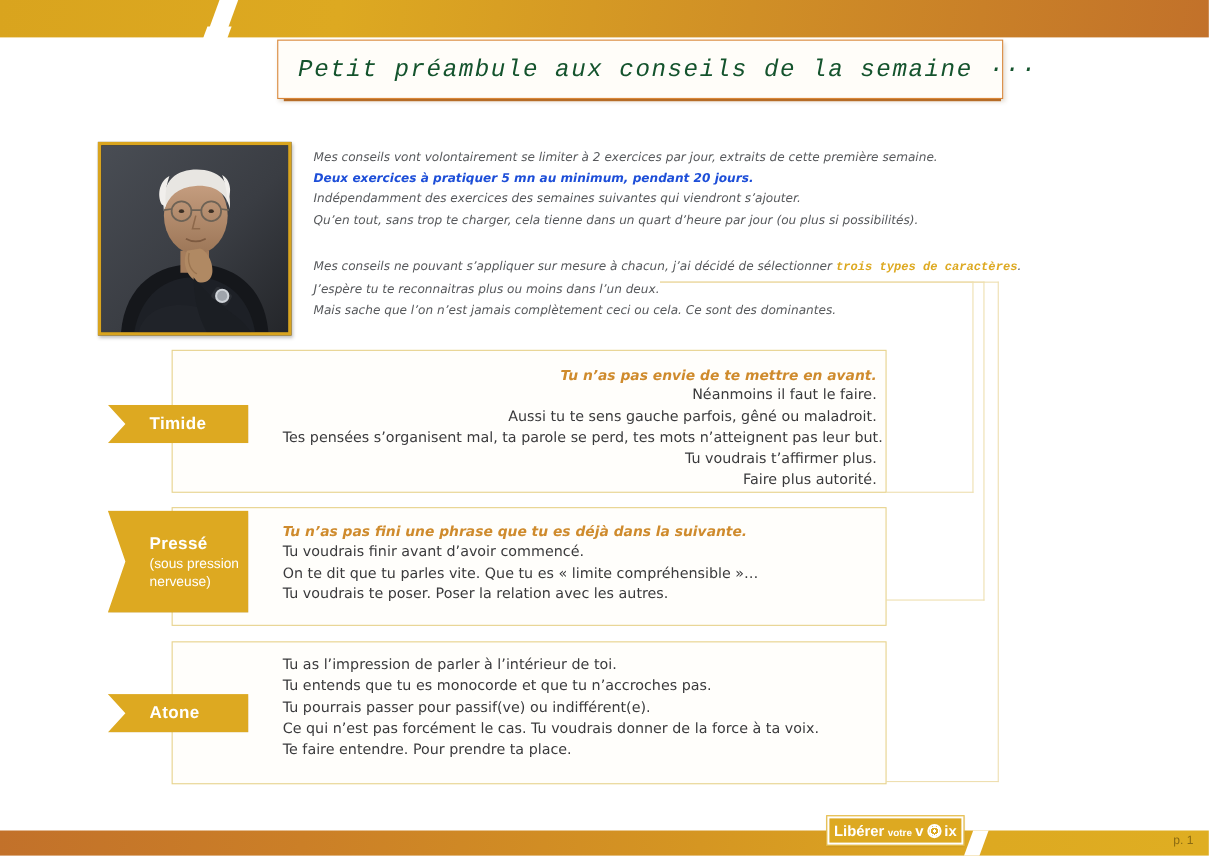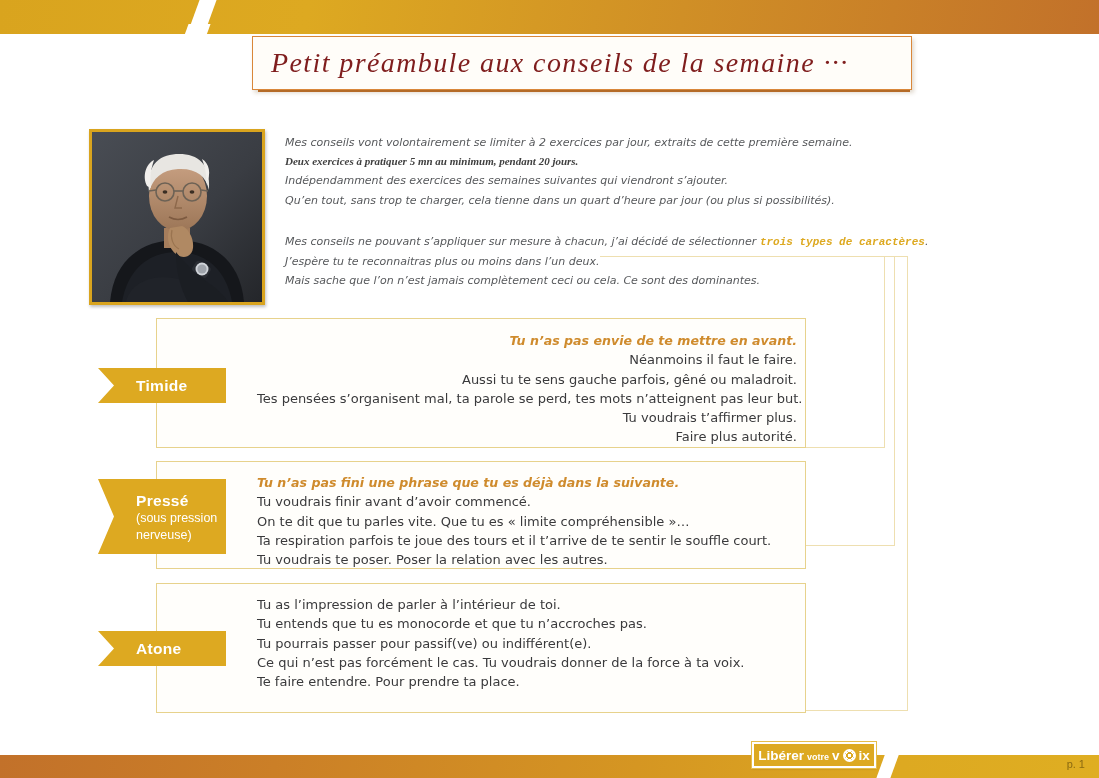--- a/index.html
+++ b/index.html
@@ -30,25 +30,25 @@
   
   .title-box{
     position:absolute; left:252px; top:36px; width:660px; height:54px;
     background:#fffdf9;
     border:1px solid #d9873a;
     box-shadow:2px 3px 4px rgba(120,80,30,.22);
     display:flex; align-items:center;
     z-index:4;
   }
   .title-text{
-    font-family:Liberation Serif, serif;
+    font-family:Liberation Mono, monospace;
     font-style:italic;
-    font-size:28px;
+    font-size:22px;
     font-weight:400;
-    color:#7f1d1d;
+    color:#14532d;
     letter-spacing:1.4px;
     padding-left:18px;
     white-space:nowrap;
   }
   .title-underbar{
     position:absolute; left:258px; top:88px; width:652px; height:4px;
     background:#c2712a; z-index:3;
   }
 
   
@@ -66,21 +66,21 @@
   .intro{
     position:absolute; left:285px; top:133px; width:620px;
     font-family:"DejaVu Sans", sans-serif;
     font-style:italic;
     font-size:11px;
     line-height:19.2px;
     color:#56585b;
     z-index:3;
   }
   .intro p{ white-space:nowrap; }
-  .intro .bold{ font-weight:bold; color:#404040;font-family:Liberation Serif, serif; }
+  .intro .bold{ font-weight:bold; color:#1d4ed8; }
   .intro .gap{ height:22px; }
   .hl-gold{ color:#dda921; font-weight:bold; font-style:italic;font-family:Liberation Mono, monospace; }
 
   
   .deco{
     position:absolute; border:1px solid #eedfb0;
     border-left:none; z-index:1;
   }
 
   
@@ -250,29 +250,28 @@
 <div class="sec-body" style="left:257px; top:331px; width:540px;text-align:right;">
   <p class="lead">Tu n’as pas envie de te mettre en avant.</p>
   <p>Néanmoins il faut le faire.</p>
   <p>Aussi tu te sens gauche parfois, gêné ou maladroit.</p>
   <p>Tes pensées s’organisent mal, ta parole se perd, tes mots n’atteignent pas leur but.</p>
   <p>Tu voudrais t’affirmer plus.</p>
   <p>Faire plus autorité.</p>
 </div>
 
 <div class="section-box" style="left:156px; top:461px; width:650px; height:108px;"></div>
-<div class="tab" style="left:98px; top:479px; width:128px; height:75px; padding-top:2px;">
+<div class="tab" style="left:98px; top:464px; width:128px; height:93px; padding-top:2px;">
   <span class="tab-title">Pressé</span>
   <span class="tab-sub">(sous pression nerveuse)</span>
 </div>
 <div class="sec-body" style="left:257px; top:473px; width:540px;">
   <p class="lead">Tu n’as pas fini une phrase que tu es déjà dans la suivante.</p>
   <p>Tu voudrais finir avant d’avoir commencé.</p>
   <p>On te dit que tu parles vite. Que tu es « limite compréhensible »…</p>
-  <p>Ta respiration parfois te joue des tours et il t’arrive de te sentir le souffle court.</p>
   <p>Tu voudrais te poser. Poser la relation avec les autres.</p>
 </div>
 
 <div class="section-box" style="left:156px; top:583px; width:650px; height:130px;"></div>
 <div class="tab" style="left:98px; top:631px; width:128px; height:35px;">
   <span class="tab-title">Atone</span>
 </div>
 <div class="sec-body" style="left:257px; top:595px; width:540px;">
   <p>Tu as l’impression de parler à l’intérieur de toi.</p>
   <p>Tu entends que tu es monocorde et que tu n’accroches pas.</p>

